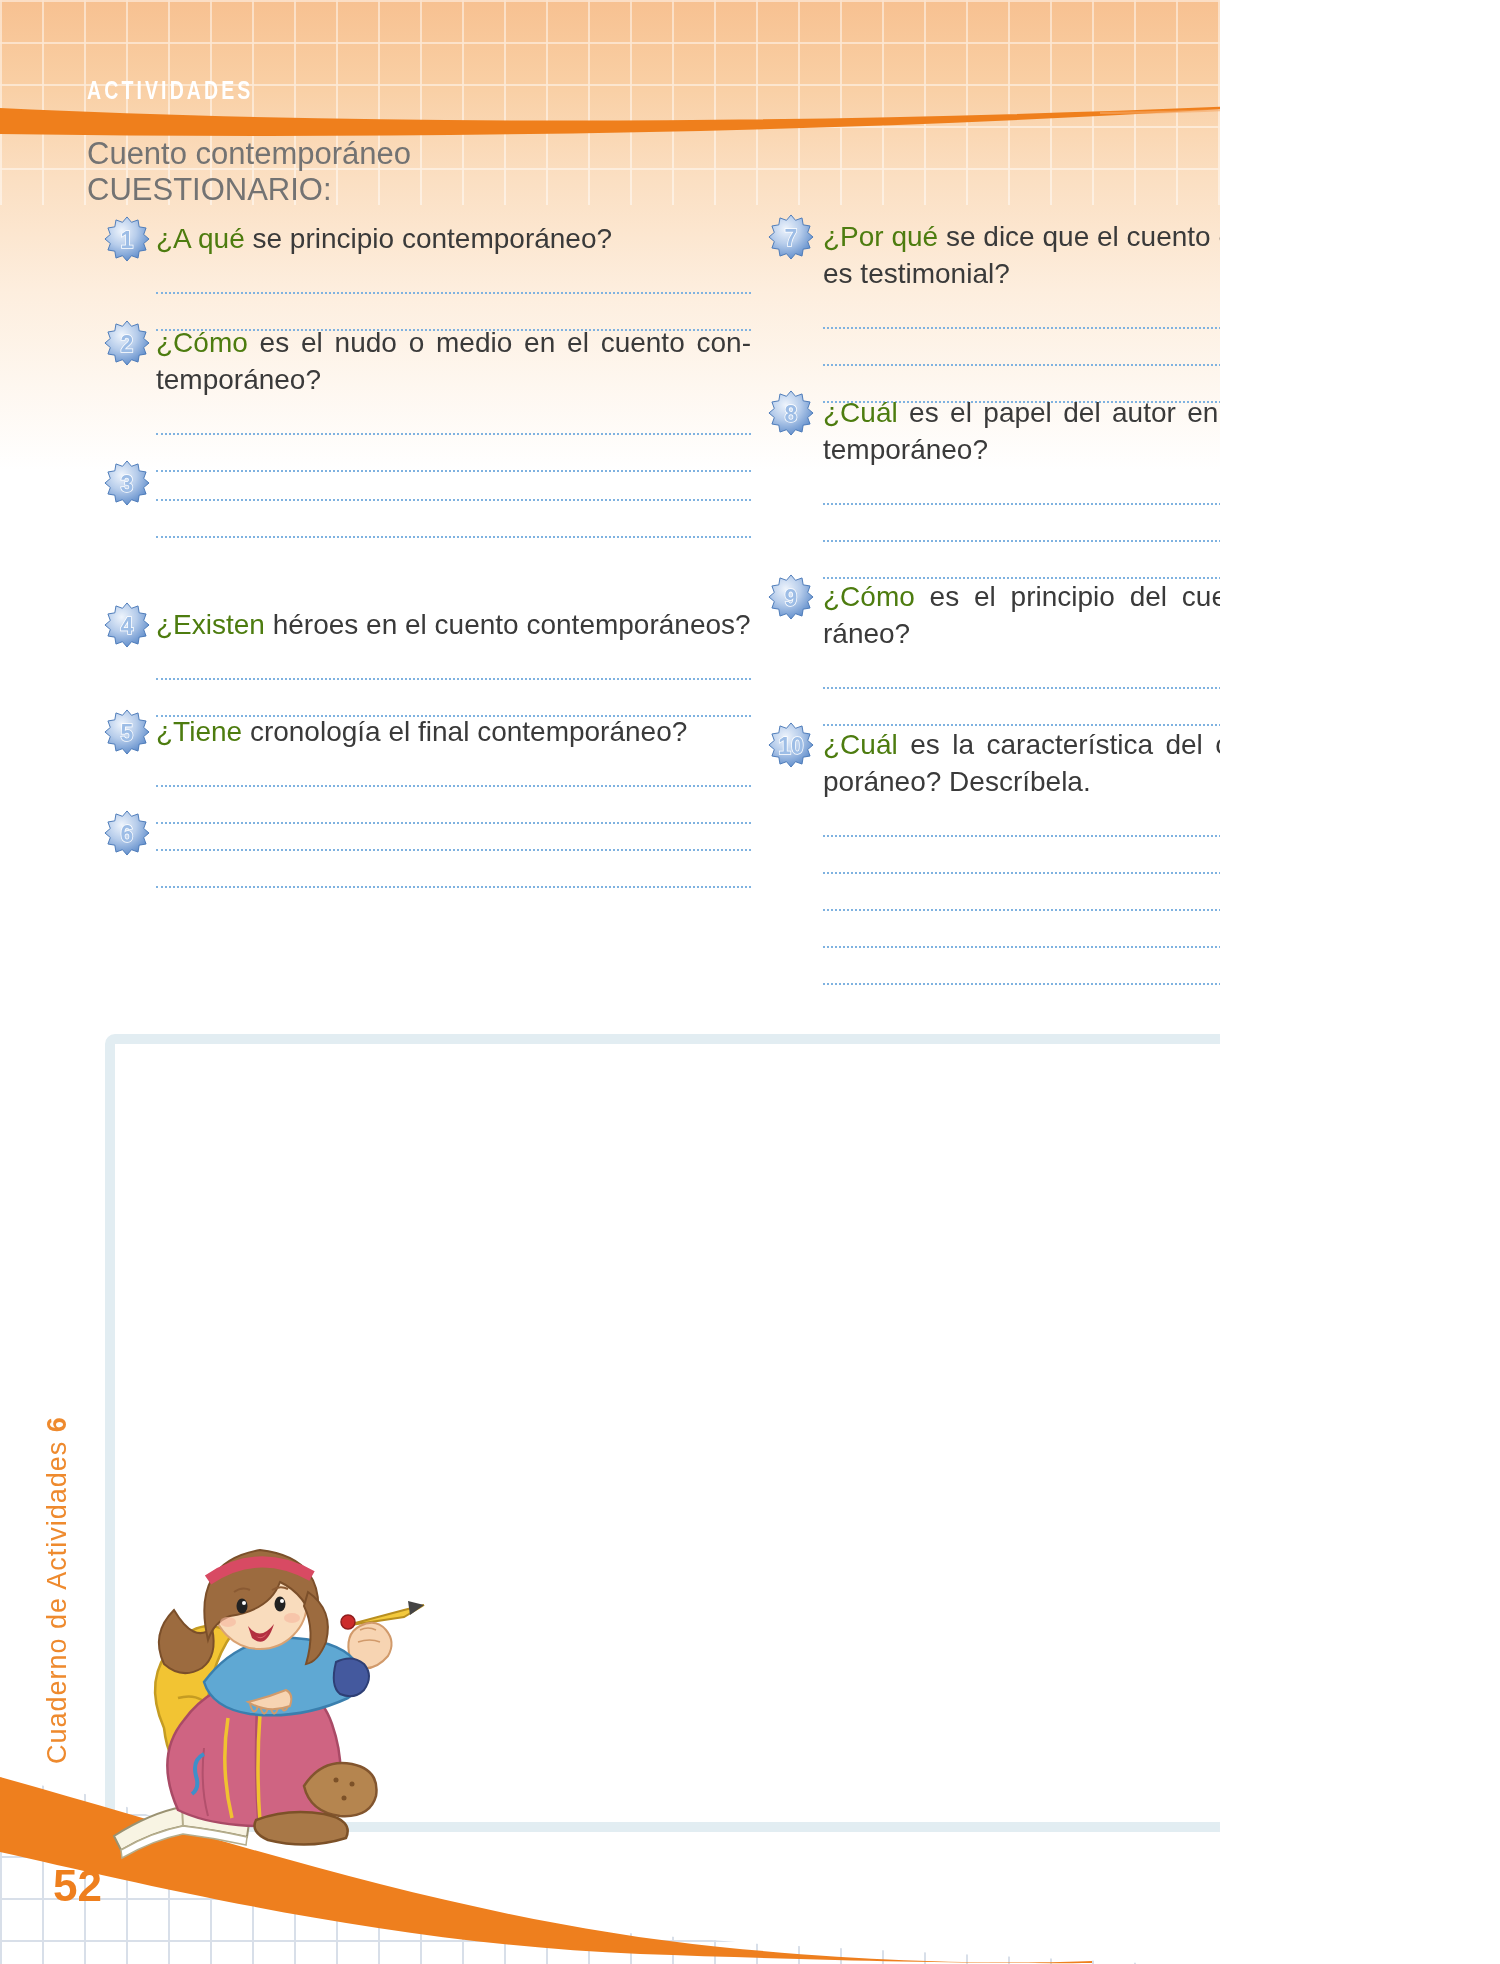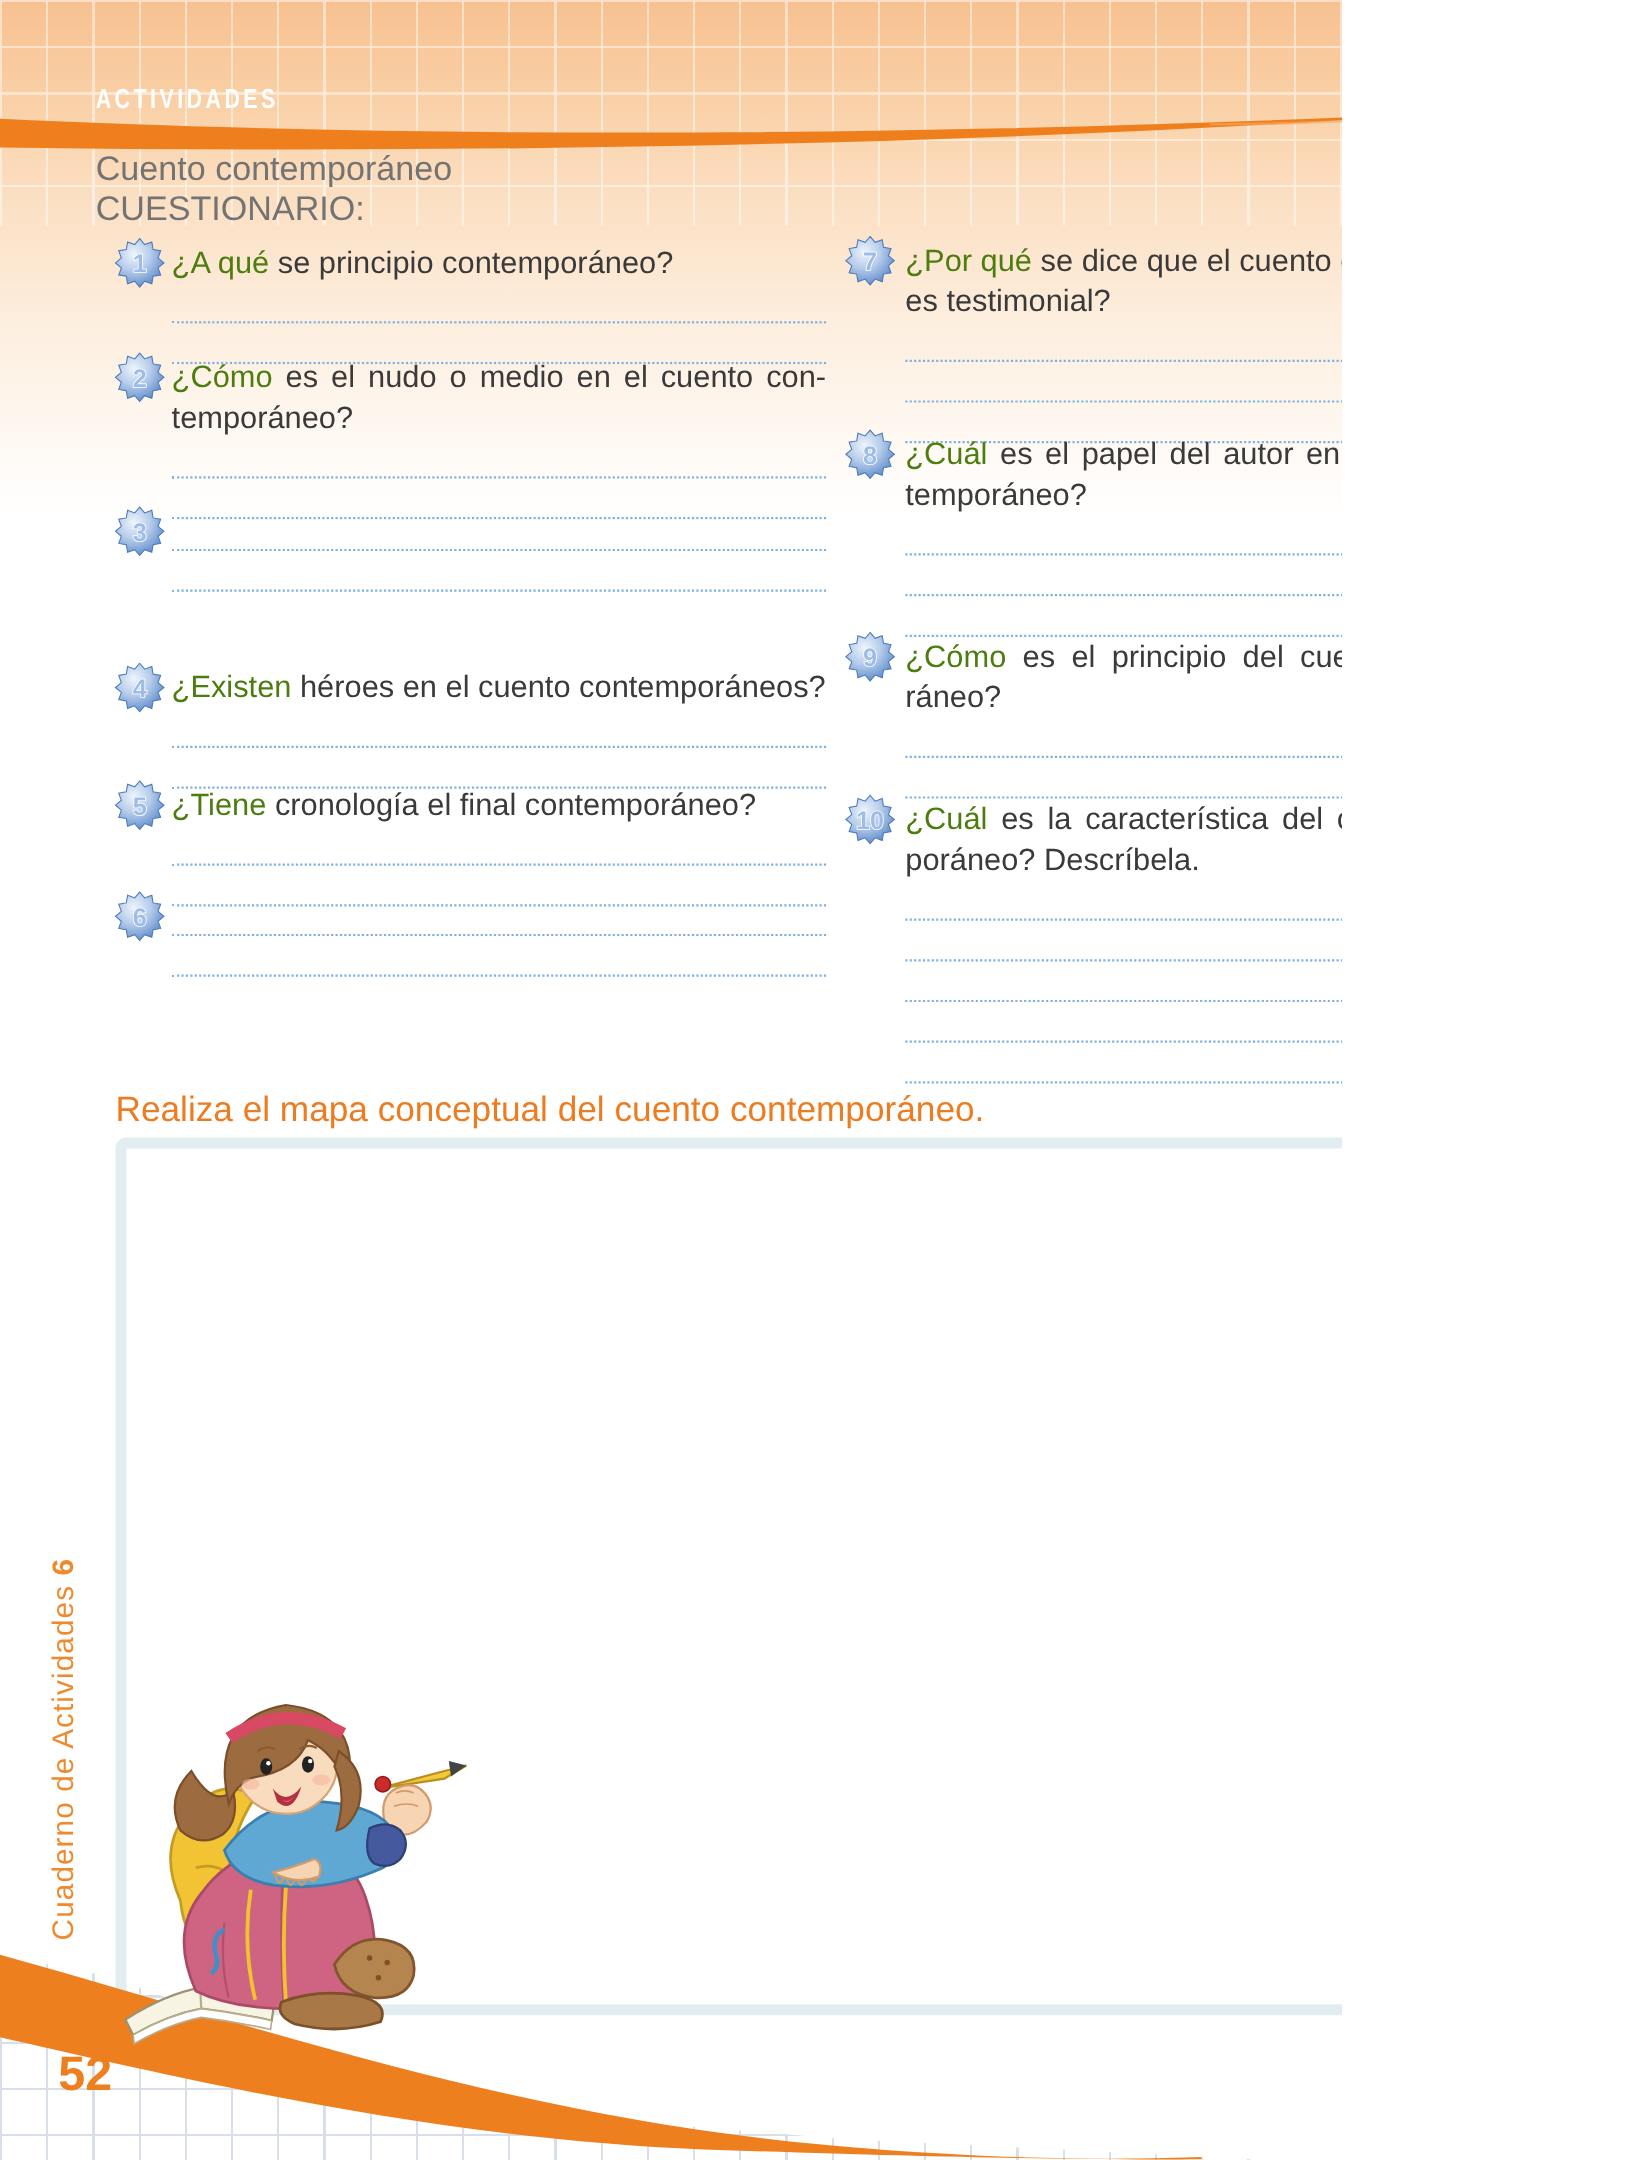--- a/index.html
+++ b/index.html
@@ -180,21 +180,20 @@
         <text x="24" y="33">10</text>
       </svg>
     <div class="qt"><span class="lead">¿Cuál</span><span> es la característica del cuento contem­poráneo? Descríbela.</span></div>
     <div class="ans"></div>
     <div class="ans"></div>
     <div class="ans"></div>
     <div class="ans"></div>
     <div class="ans"></div>
   </div>
 
-  <div class="activity-h">Realiza el mapa conceptual del cuento contemporáneo.</div>
   <div class="map-box"></div>
 
   <div class="grid-bottom"></div>
 
   <svg class="swoosh-bottom" viewBox="0 0 1500 194" preserveAspectRatio="none">
     <path d="M0,7 C240,74 460,150 720,177 C910,196 1040,193 1092,191 L1092,193 C990,194 840,191 640,184 C390,174 160,118 0,82 Z" fill="#ee7f1e"></path>
   </svg>
 
   <svg class="girl" viewBox="0 0 320 360">
 

